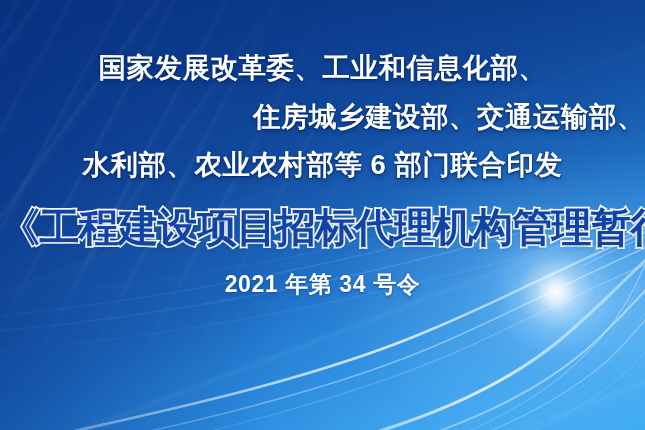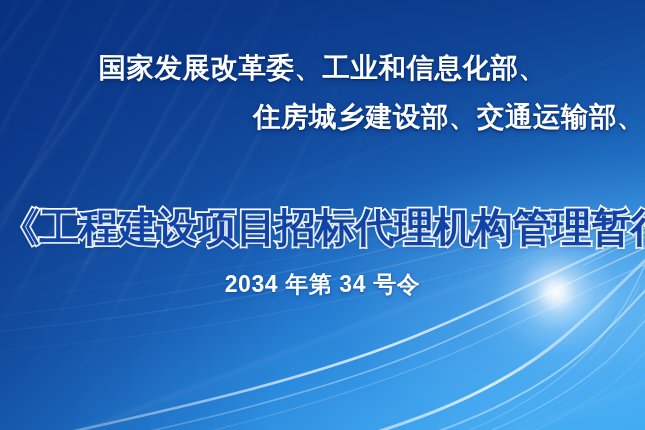--- a/index.html
+++ b/index.html
@@ -261,18 +261,19 @@
     </g>
   </svg>
 
   <div class="bg-layer glow-main"></div>
   <div class="bg-layer dark-top"></div>
   <div class="bg-layer dark-left"></div>
 
   <div class="content">
     <div class="head-line" id="head-1">国家发展改革委、工业和信息化部、</div>
     <div class="head-line" id="head-2">住房城乡建设部、交通运输部、</div>
+    <div class="head-line" id="head-3">水利部、农业农村部等 6 部门联合印发</div>
 
     <div class="doc-title">《工程建设项目招标代理机构管理暂行办法》</div>
 
-    <div class="decree-line">2034 年第 34 号令</div>
+    <div class="decree-line">2021 年第 34 号令</div>
   </div>
 </div>
 
 </body></html>

